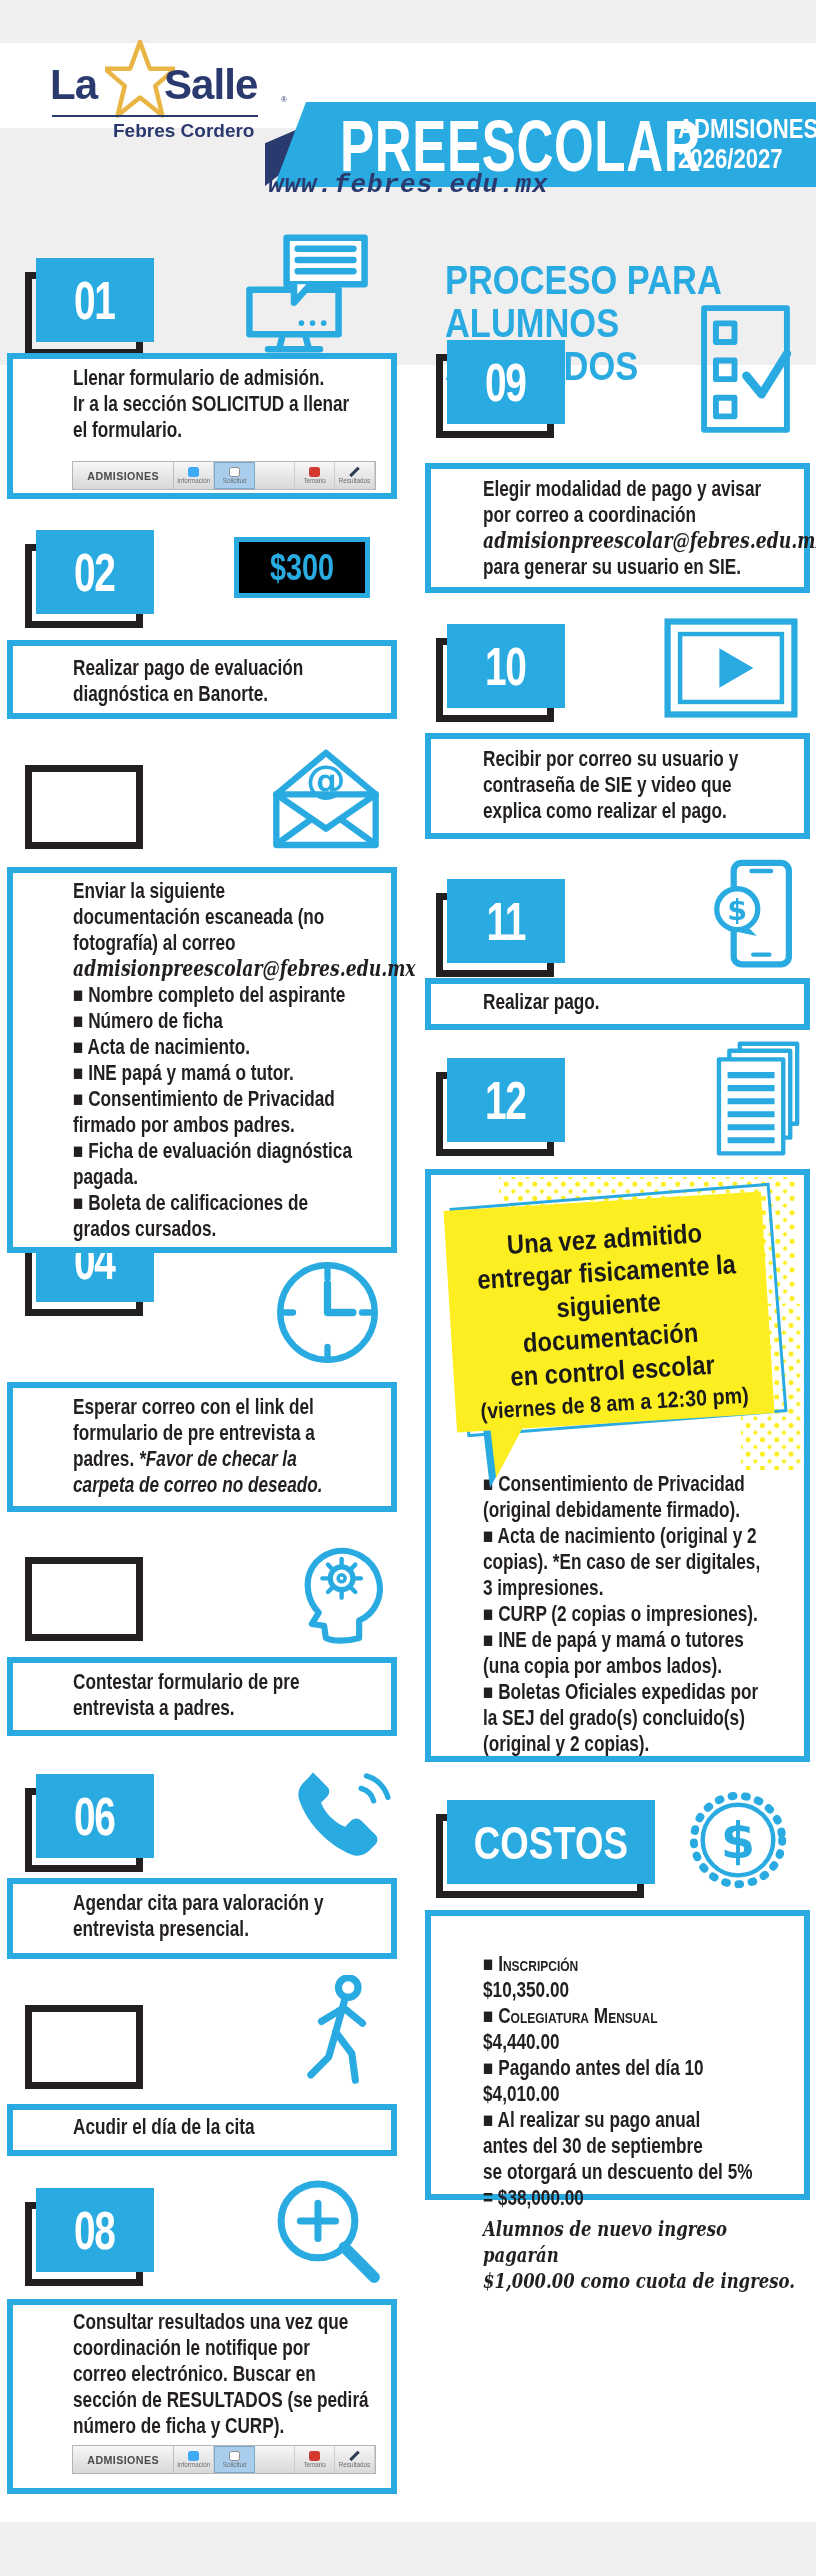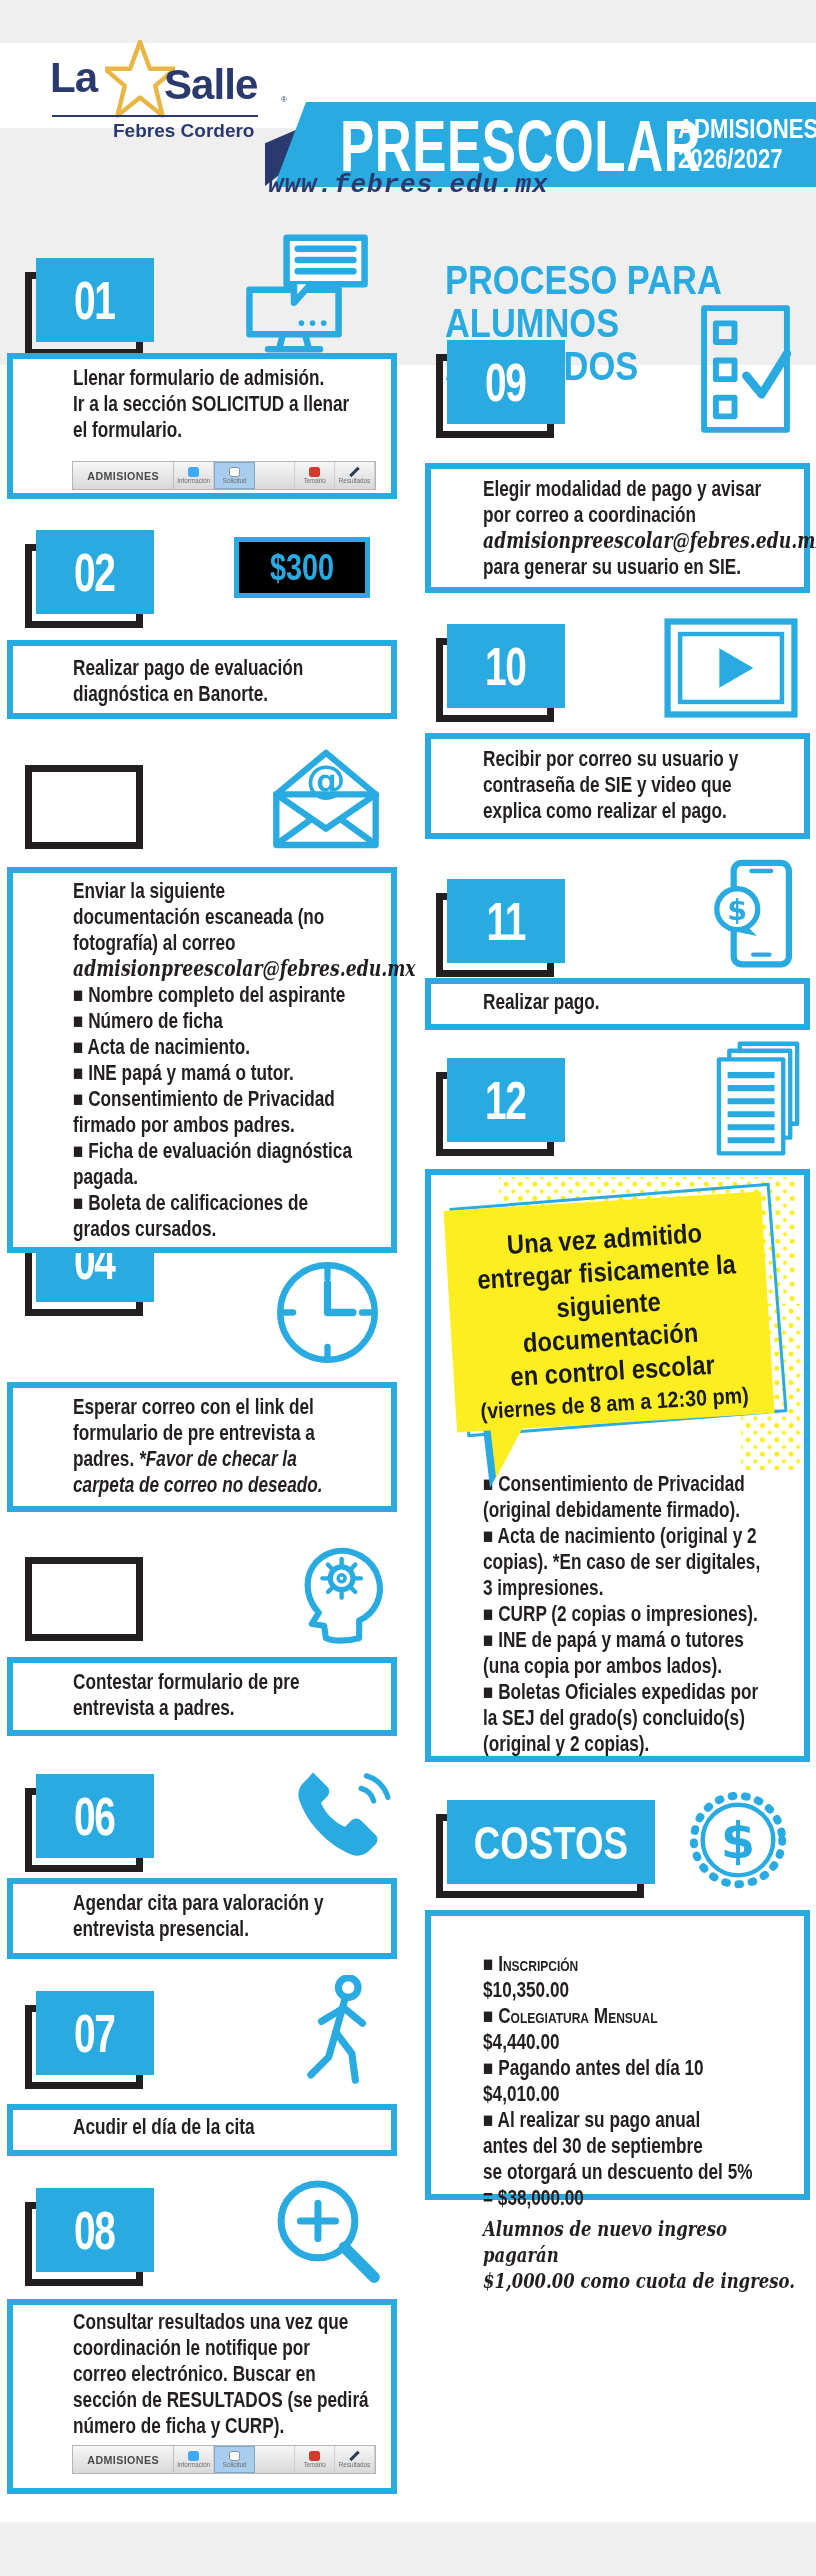--- a/index.html
+++ b/index.html
@@ -5,21 +5,21 @@
   :root{
     --blue:#29ABE2; --navy:#2B3A6E; --yellow:#FCEE21; --dark:#231F20; --gray:#EFEFEF; --gold:#E9B646;
   }
   html,body{margin:0;padding:0;}
   body{width:817px;height:2576px;position:relative;background:#fff;overflow:hidden;
        font-family:"Liberation Sans",sans-serif;color:var(--dark);}
   .band{position:absolute;left:0;width:817px;background:var(--gray);}
   
   .logo{position:absolute;left:50px;top:52px;width:206px;height:81px;}
   .logo .la,.logo .salle{position:absolute;font-weight:700;font-size:42px;color:var(--navy);letter-spacing:-0.9px;}
-  .logo .la{left:0;top:2px;text-align:center;}
+  .logo .la{left:0;top:9px;text-align:center;}
   .logo .salle{left:114px;top:9px;}
   .logo .reg{position:absolute;left:231px;top:43px;font-size:8px;color:var(--navy);}
   .logo .rule{position:absolute;left:1.8px;top:63px;width:206px;height:1.8px;background:var(--navy);}
   .logo .star{position:absolute;left:55px;top:-12.5px;}
   .logo .sub{position:absolute;left:63px;top:68px;font-size:19px;font-weight:700;color:var(--navy);}
   .navy-tri{position:absolute;left:265px;top:123px;width:47px;height:63px;background:var(--navy);
             clip-path:polygon(0 32%,100% 0,100% 42%,0 100%);}
   .banner{position:absolute;left:274px;top:79px;width:543px;height:85px;background:var(--blue);
           clip-path:polygon(32px 0,100% 0,100% 100%,0 100%);margin-top:23px;}
   .banner .big{position:absolute;left:66px;top:1.8px;font-size:73px;font-weight:800;color:#fff;
@@ -134,23 +134,20 @@
   <div class="frame"></div>
 </div>
 <div class="badge" style="left:25px;top:1774px;">
   <div class="frame"></div>
   <div class="fill">
       <span class="num">06</span>
     </div>
 </div>
 <div class="badge" style="left:25px;top:1991px;">
   <div class="frame"></div>
-  <div class="fill">
-      <span class="num">07</span>
-    </div>
 </div>
 <div class="badge" style="left:25px;top:2188px;">
   <div class="frame"></div>
   <div class="fill">
       <span class="num">08</span>
     </div>
 </div>
 <div class="badge" style="left:436px;top:340px;">
   <div class="frame"></div>
   <div class="fill">

